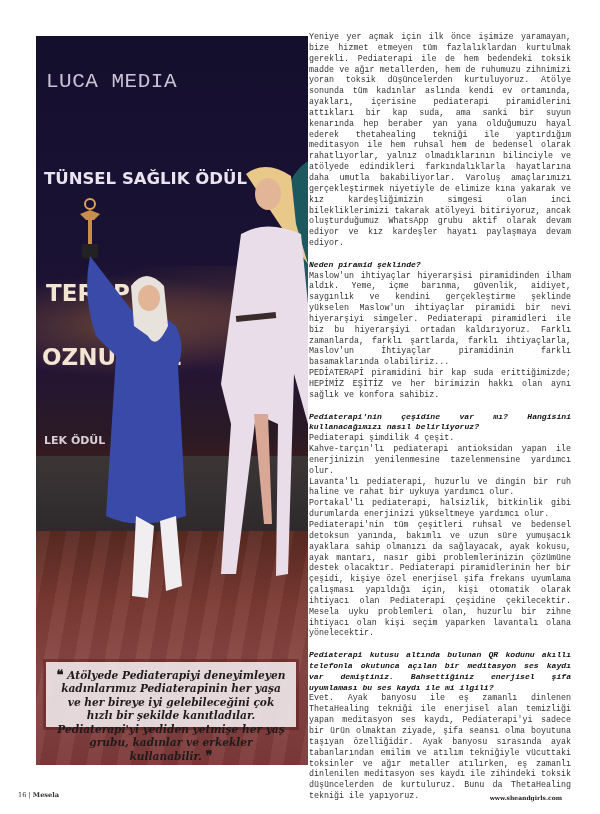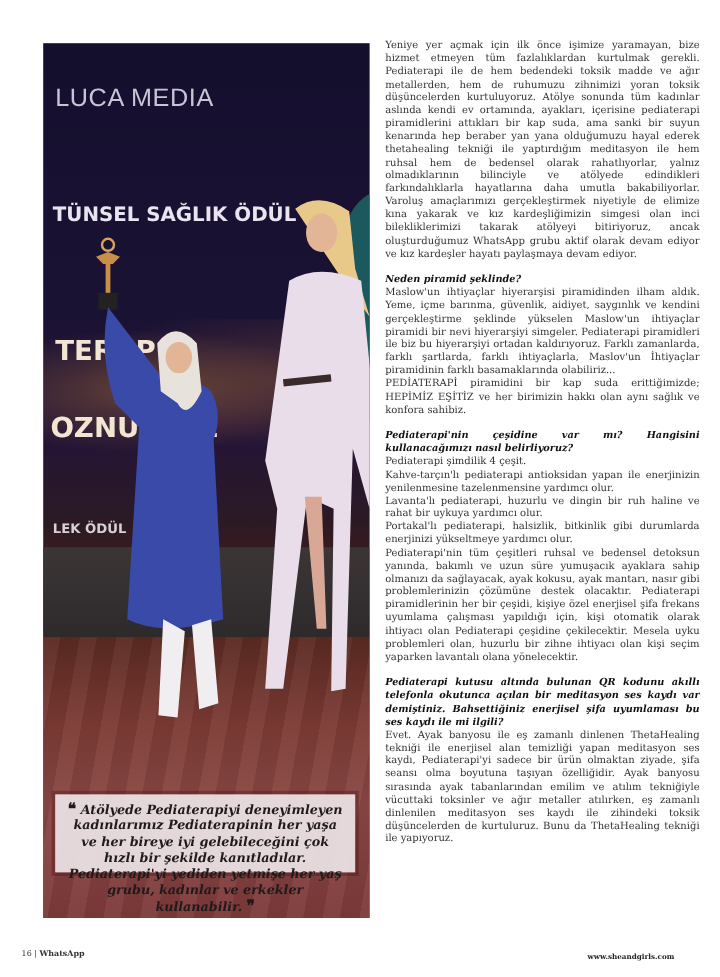--- a/index.html
+++ b/index.html
@@ -19,40 +19,40 @@
     .photo .stage-wall { position: absolute; left: 0; right: 0; top: 420px; height: 75px; background: linear-gradient(180deg, #3b3536 0%, #2e2a2b 100%); }
     .photo .floor {
       position: absolute; left: 0; right: 0; top: 495px; bottom: 0;
       background: linear-gradient(180deg, #5a2a22 0%, #7b3a33 30%, #8a4845 60%, #7d3a3a 100%);
     }
     .photo .floor::after {
       content: ""; position: absolute; inset: 0;
       background: repeating-linear-gradient(100deg, rgba(255,255,255,0.04) 0 14px, rgba(0,0,0,0.05) 14px 30px);
     }
     .photo .screen-text { position: absolute; color: #e9e4ef; font-family: "DejaVu Sans", sans-serif; white-space: nowrap; }
-    .photo .t1 { left: 10px; top: 34px; font-family: Liberation Sans, sans-serif; font-size: 21px; letter-spacing: 0.5px; color: #c9c3d6; }
+    .photo .t1 { left: 10px; top: 34px; font-family: Liberation Mono, monospace; font-size: 21px; letter-spacing: 0.5px; color: #c9c3d6; }
     .photo .t2 { left: 8px; top: 133px; font-size: 16.5px; font-weight: bold; }
     .photo .t3 { left: 10px; top: 244px; font-size: 23px; font-weight: bold; color: #f2e6d2; }
     .photo .t4 { left: 6px; top: 308px; font-size: 23px; font-weight: bold; color: #f2e6d2; }
     .photo .t5 { left: 8px; top: 398px; font-size: 11px; font-weight: bold; color: #d8d0d6; }
     .photo .teal-arc { position: absolute; right: -20px; top: 120px; width: 40px; height: 200px; border-radius: 40px 0 0 40px; background: #1d6b6a; opacity: 0.8; }
     
     .fig-woman1 { position: absolute; left: 40px; top: 150px; width: 130px; height: 430px; }
     .fig-woman2 { position: absolute; left: 180px; top: 128px; width: 100px; height: 460px; }
     .quote-box {
       position: absolute; left: 10px; top: 626px; width: 250px; height: 65px;
       background: rgba(232,222,224,0.96); box-sizing: border-box; padding: 6px 10px;
       box-shadow: 0 0 0 3px rgba(80,20,20,0.4);
       font-family: "DejaVu Serif", serif; font-style: italic; font-weight: bold;
       font-size: 10.6px; line-height: 13.4px; text-align: center; color: #1f1a1c;
     }
     .quote-box .qm { font-size: 13px; font-style: normal; }
     .col {
-      position: absolute; left: 321px; top: 32px; width: 262px;
-      font-size: 8.35px; line-height: 10.85px; text-align: justify; color: #333;
+      position: absolute; left: 309px; top: 32px; width: 262px;
+      font-size: 8.35px; line-height: 10.85px; text-align: justify; color: #333; font-family: Liberation Mono, monospace;
     }
     .col p { margin: 0; }
     .col .gap { height: 10.85px; }
     .col .q { font-style: italic; font-weight: bold; color: #111; font-size: 8.1px; }
     .footer-left { position: absolute; left: 18px; top: 791px; font-size: 6.6px; color: #333; }
     .footer-left b { font-weight: bold; }
     .footer-right { position: absolute; right: 38px; top: 794px; font-size: 6px; color: #222; font-weight: bold; }
   </style>
 </head>
 <body>
@@ -110,15 +110,15 @@
   <p>Portakal'lı pediaterapi, halsizlik, bitkinlik gibi durumlarda enerjinizi yükseltmeye yardımcı olur.</p>
   <p>Pediaterapi'nin tüm çeşitleri ruhsal ve bedensel detoksun yanında, bakımlı ve uzun süre yumuşacık ayaklara sahip olmanızı da sağlayacak, ayak kokusu, ayak mantarı, nasır gibi problemlerinizin çözümüne destek olacaktır. Pediaterapi piramidlerinin her bir çeşidi, kişiye özel enerjisel şifa frekans uyumlama çalışması yapıldığı için, kişi otomatik olarak ihtiyacı olan Pediaterapi çeşidine çekilecektir. Mesela uyku problemleri olan, huzurlu bir zihne ihtiyacı olan kişi seçim yaparken lavantalı olana yönelecektir.</p>
   <div class="gap"></div>
   <p class="q">Pediaterapi kutusu altında bulunan QR kodunu akıllı telefonla okutunca açılan bir meditasyon ses kaydı var demiştiniz. Bahsettiğiniz enerjisel şifa uyumlaması bu ses kaydı ile mi ilgili?</p>
   <p>Evet. Ayak banyosu ile eş zamanlı dinlenen ThetaHealing tekniği ile enerjisel alan temizliği yapan meditasyon ses kaydı, Pediaterapi'yi sadece bir ürün olmaktan ziyade, şifa seansı olma boyutuna taşıyan özelliğidir. Ayak banyosu sırasında ayak tabanlarından emilim ve atılım tekniğiyle vücuttaki toksinler ve ağır metaller atılırken, eş zamanlı dinlenilen meditasyon ses kaydı ile zihindeki toksik düşüncelerden de kurtuluruz. Bunu da ThetaHealing tekniği ile yapıyoruz.</p>
 </div>
 
 <div class="footer-left">
   <span>16</span>
   <span>|</span>
-  <b>WhatsApp</b>
+  <b>Mesela</b>
 </div>
 <div class="footer-right">www.sheandgirls.com</div>
 
 </body></html>

